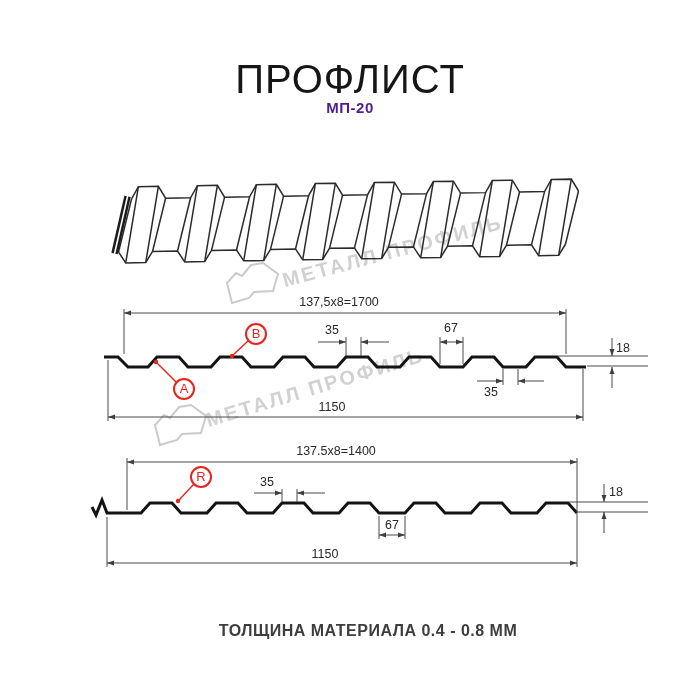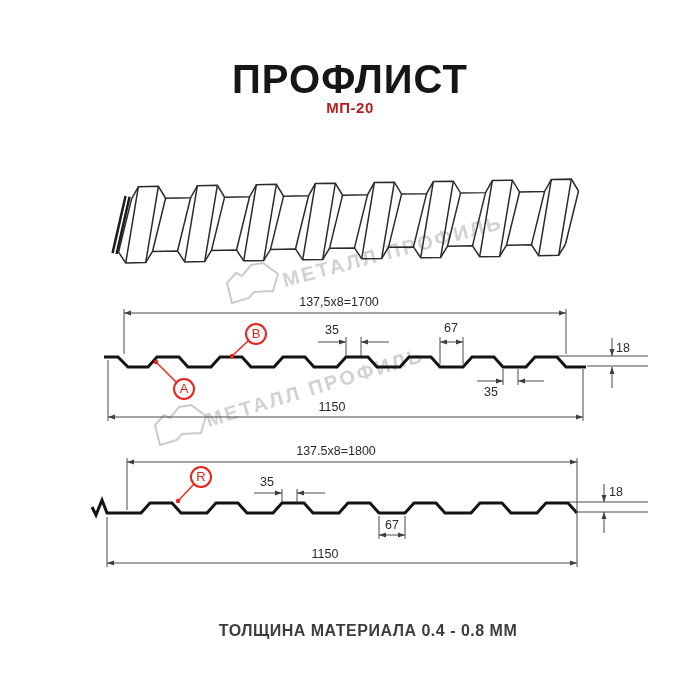--- a/index.html
+++ b/index.html
@@ -8,24 +8,24 @@
   
   .wm{position:absolute;z-index:1;color:#d1d1d1;font-weight:700;font-size:20px;
       letter-spacing:2.5px;white-space:nowrap;height:24px;line-height:24px;
       transform-origin:0 100%;}
   
   svg.draw{position:absolute;left:0;top:0;z-index:2;}
   
   .lbl{position:absolute;z-index:3;white-space:nowrap;}
   .dim{position:absolute;z-index:3;transform:translate(-50%,-50%);
        font-size:12.5px;color:#2a2a2a;white-space:nowrap;}
-  .title-main{left:0;right:0;top:57px;text-align:center;font-size:40px;font-weight:700;
+  .title-main{left:0;right:0;top:57px;text-align:center;font-size:40px;font-weight:400;
               color:#161616;letter-spacing:1px;}
   .title-model{left:0;right:0;top:99px;text-align:center;font-size:15px;font-weight:700;
-               color:#b91c1c;letter-spacing:0.5px;}
+               color:#4c1d95;letter-spacing:0.5px;}
   .footer-note{left:0;right:0;top:622px;text-align:center;font-size:16px;font-weight:600;
                color:#3d3d3d;letter-spacing:0.5px;margin-left:36px;}
   .circle-label{position:absolute;z-index:3;box-sizing:border-box;width:22px;height:22px;
                 border:2px solid #e7231b;border-radius:50%;color:#e7231b;
                 font-size:13px;line-height:18px;text-align:center;font-weight:400;}
 </style>
 </head>
 <body>
 
 <div class="stage">
@@ -135,21 +135,21 @@
   <div class="lbl title-main">ПРОФЛИСТ</div>
   <div class="lbl title-model">МП-20</div>
 
   <div class="dim" style="left:339px;top:302px;">137,5x8=1700</div>
   <div class="dim" style="left:332px;top:330px;">35</div>
   <div class="dim" style="left:451px;top:328px;">67</div>
   <div class="dim" style="left:623px;top:348px;">18</div>
   <div class="dim" style="left:491px;top:392px;">35</div>
   <div class="dim" style="left:332px;top:407px;">1150</div>
 
-  <div class="dim" style="left:336px;top:451px;">137.5x8=1800</div>
+  <div class="dim" style="left:336px;top:451px;">137.5x8=1400</div>
   <div class="dim" style="left:267px;top:482px;">35</div>
   <div class="dim" style="left:392px;top:525px;">67</div>
   <div class="dim" style="left:616px;top:492px;">18</div>
   <div class="dim" style="left:325px;top:554px;">1150</div>
 
   <div class="circle-label" style="left:173px;top:378px;">A</div>
   <div class="circle-label" style="left:245px;top:323px;">B</div>
   <div class="circle-label" style="left:190px;top:466px;">R</div>
 
   <div class="lbl footer-note">ТОЛЩИНА МАТЕРИАЛА 0.4 - 0.8 ММ</div>

